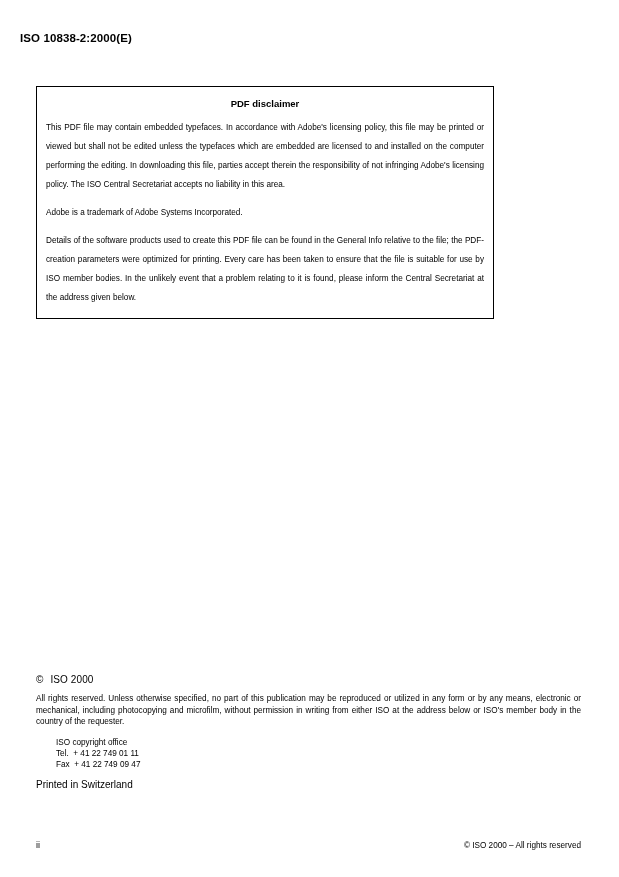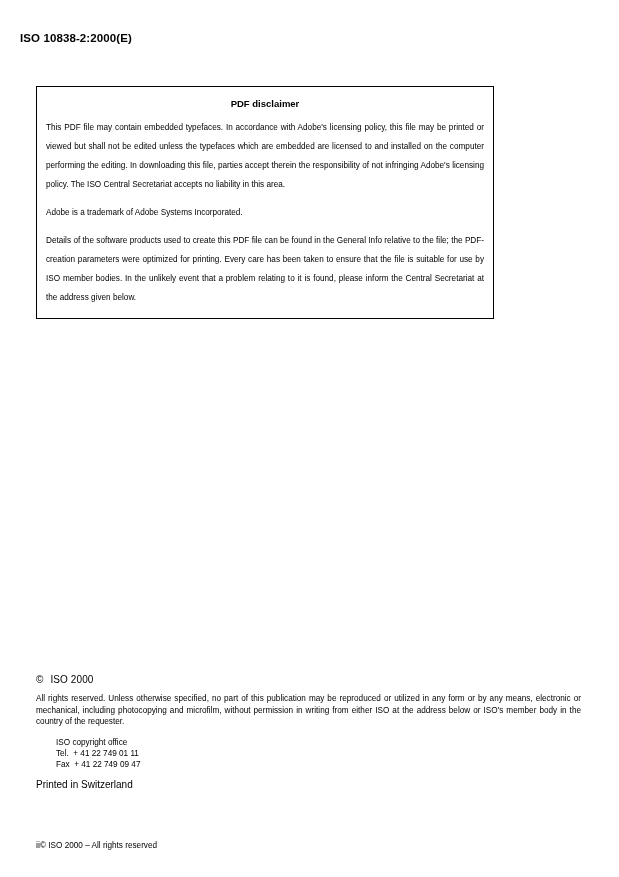--- a/index.html
+++ b/index.html
@@ -92,20 +92,21 @@
     margin: 8px 0 0 0;
   }
 
   
   .footer {
     position: absolute;
     left: 36px;
     right: 38px;
     top: 840px;
     display: flex;
+    justify-content: space-between;
     align-items: baseline;
     font-size: 8.5px;
   }
   .footer-page {
     font-size: 9px;
   }
   .footer-rights {
     font-size: 8.2px;
   }
 </style>

